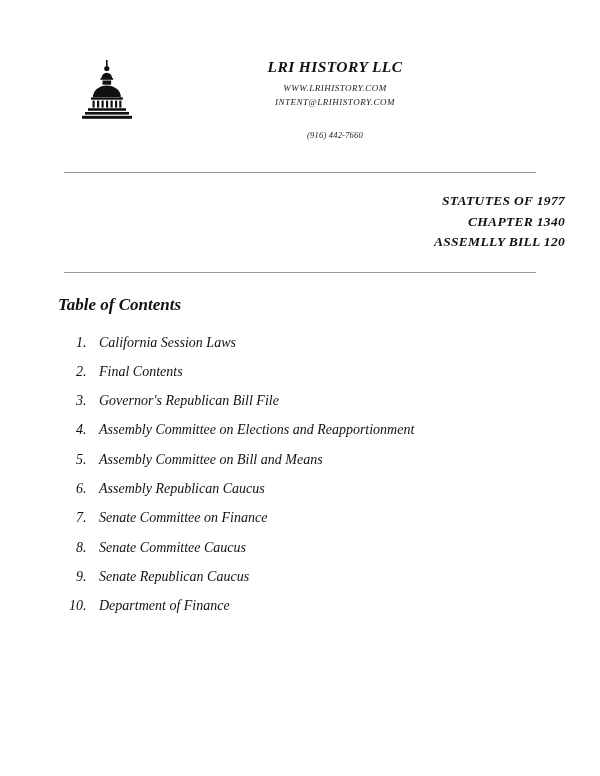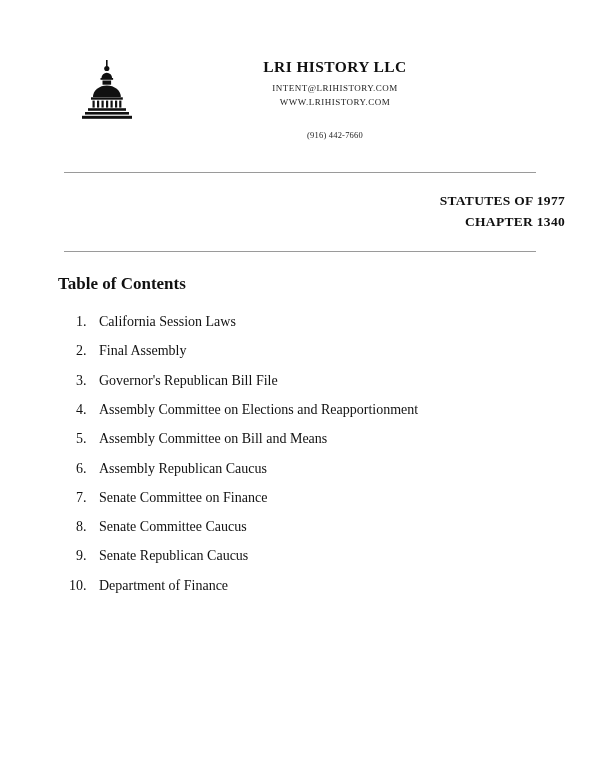--- a/index.html
+++ b/index.html
@@ -14,20 +14,21 @@
     color: #1a1a1a;
     position: relative;
     overflow: hidden;
   }
   .page {
     width: 600px;
     height: 700px;
     box-sizing: border-box;
     position: relative;
     background: #fff;
+    font-style: italic;
   }
 
   
   .letterhead {
     display: flex;
     flex-direction: row;
     align-items: flex-start;
     padding: 58px 0 0 0;
   }
   .logo-wrap {
@@ -140,40 +141,41 @@
           <rect x="43.2" y="42.6" width="2.2" height="7"></rect>
 
           <rect x="12" y="50.2" width="38" height="2.6"></rect>
           <rect x="9" y="54" width="44" height="2.6"></rect>
           <rect x="6" y="57.8" width="50" height="3"></rect>
         </g>
       </svg>
     </div>
     <div class="org-block">
       <div class="org-name">LRI HISTORY LLC</div>
+      <div class="org-line">WWW.LRIHISTORY.COM</div>
       <div class="org-line">INTENT@LRIHISTORY.COM</div>
-      <div class="org-line">WWW.LRIHISTORY.COM</div>
       <div class="org-phone">(916) 442-7660</div>
     </div>
   </div>
 
   <hr class="rule rule-top">
 
   <div class="titleblock">
     <div>STATUTES OF 1977</div>
     <div>CHAPTER  1340</div>
+    <div>ASSEMLLY BILL 120</div>
   </div>
 
   <hr class="rule rule-bottom">
 
   <div class="toc-heading">Table of Contents</div>
 
   <ol class="toc">
     <li>California Session Laws</li>
-    <li>Final Assembly</li>
+    <li>Final Contents</li>
     <li>Governor's Republican Bill File</li>
     <li>Assembly Committee on Elections and Reapportionment</li>
     <li>Assembly Committee on Bill and Means</li>
     <li>Assembly Republican Caucus</li>
     <li>Senate Committee on Finance</li>
     <li>Senate Committee Caucus</li>
     <li>Senate Republican Caucus</li>
     <li>Department of Finance</li>
   </ol>
 

